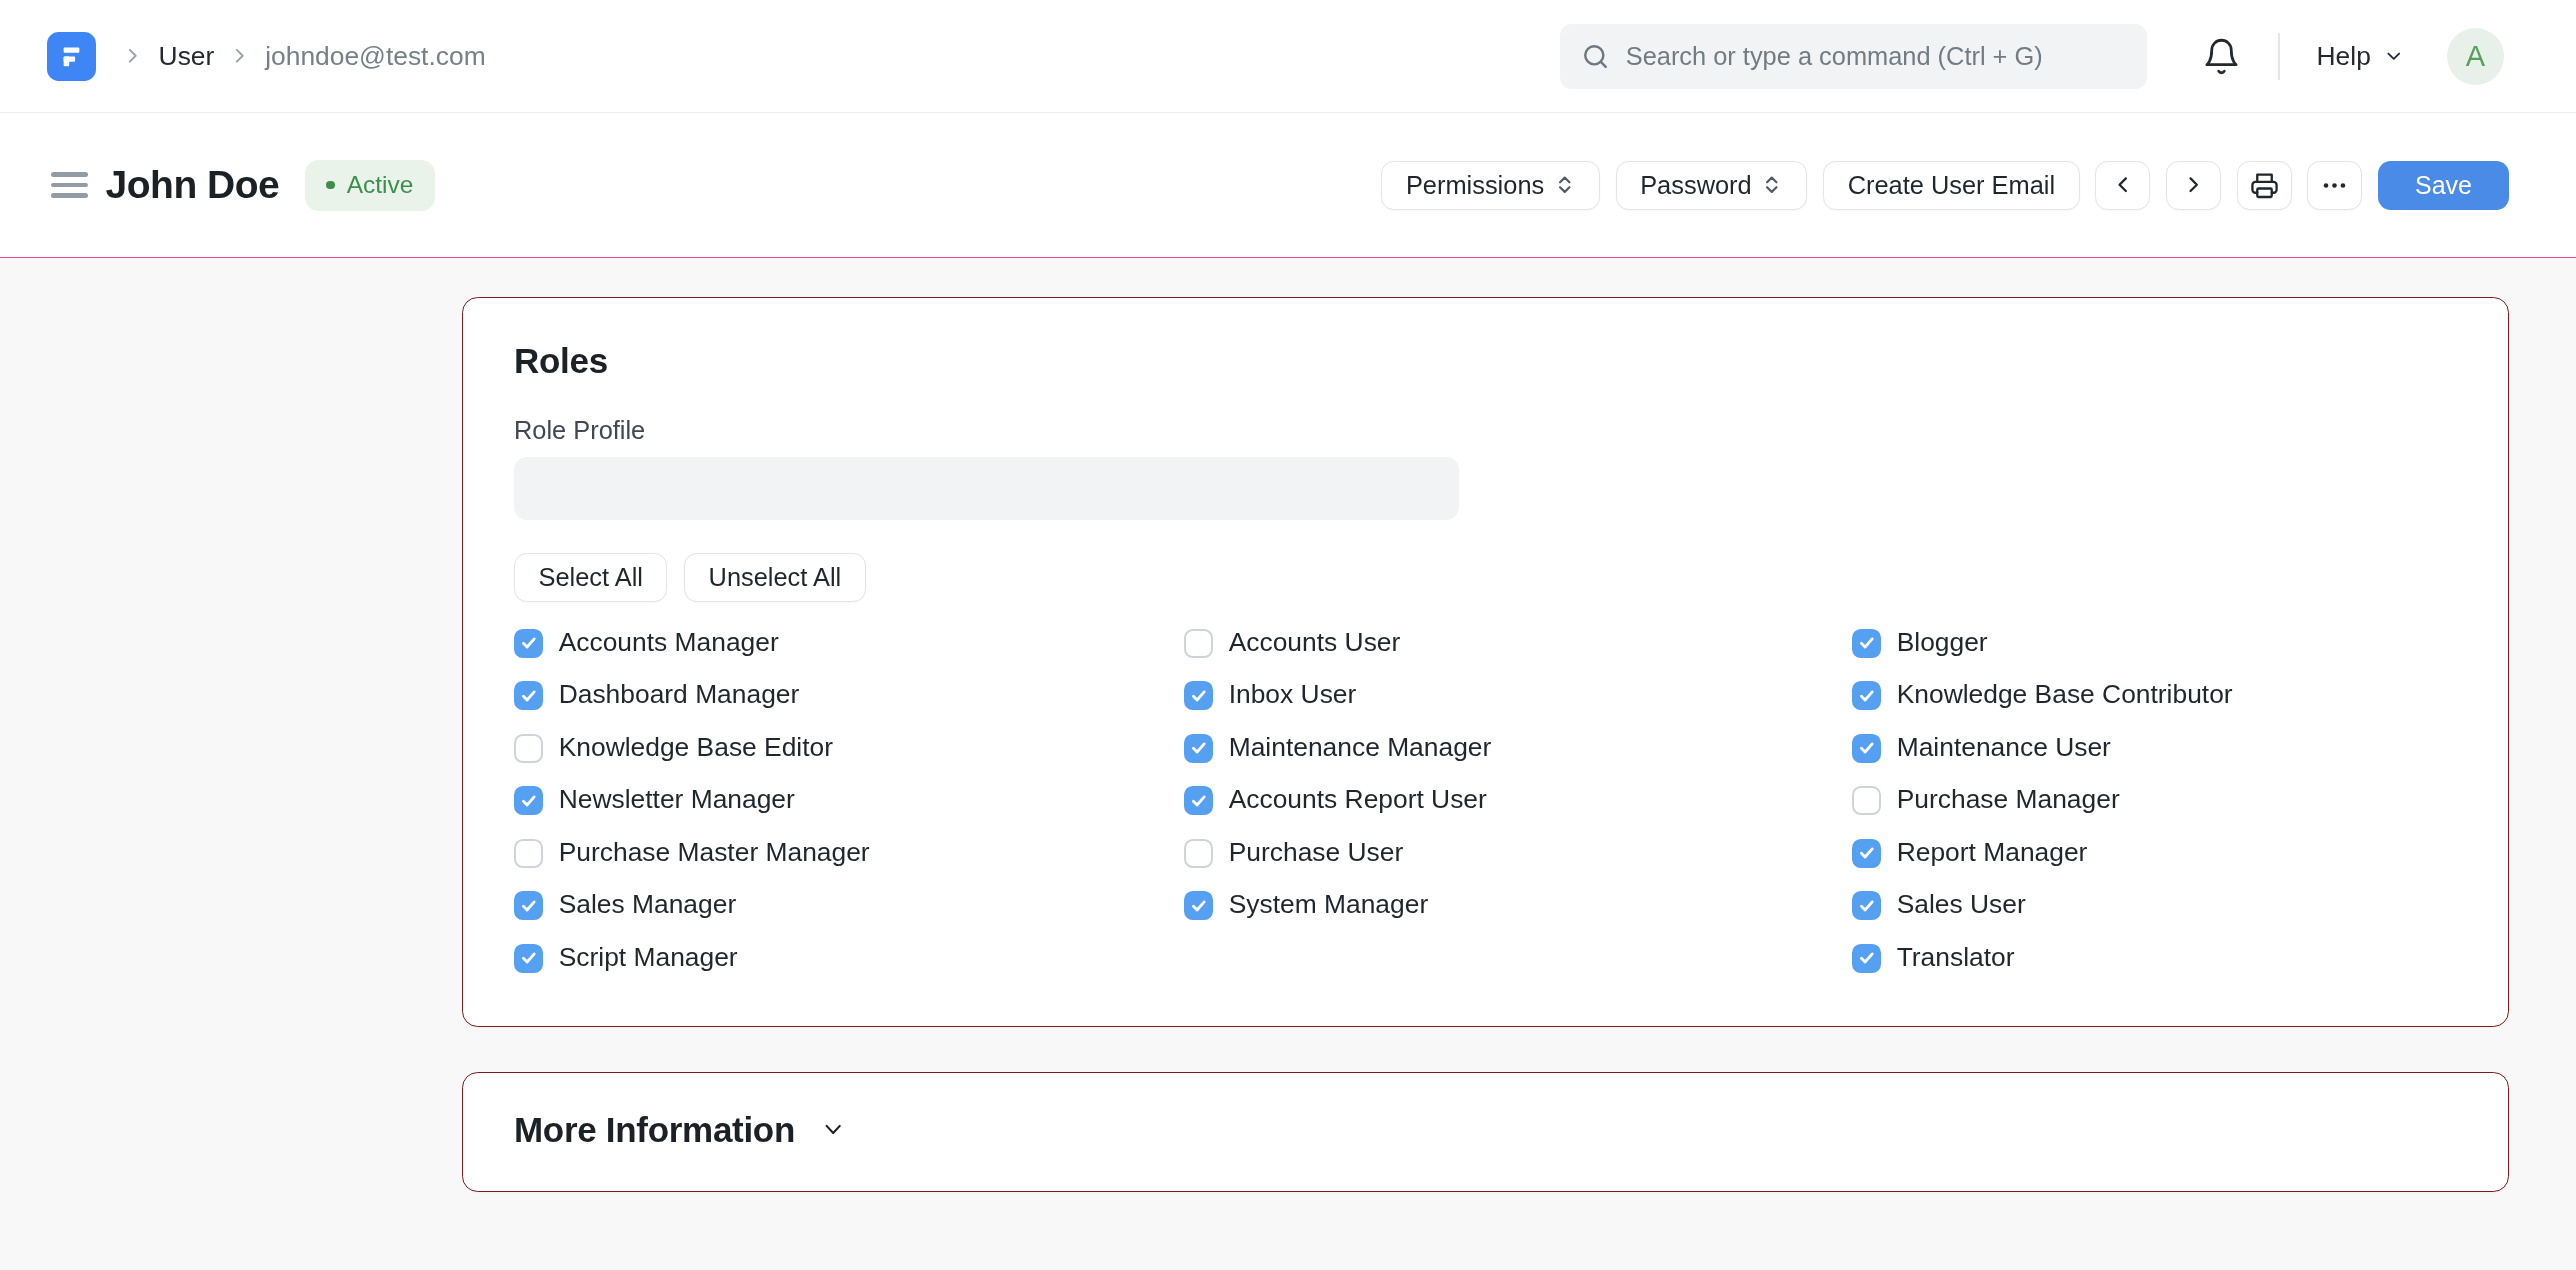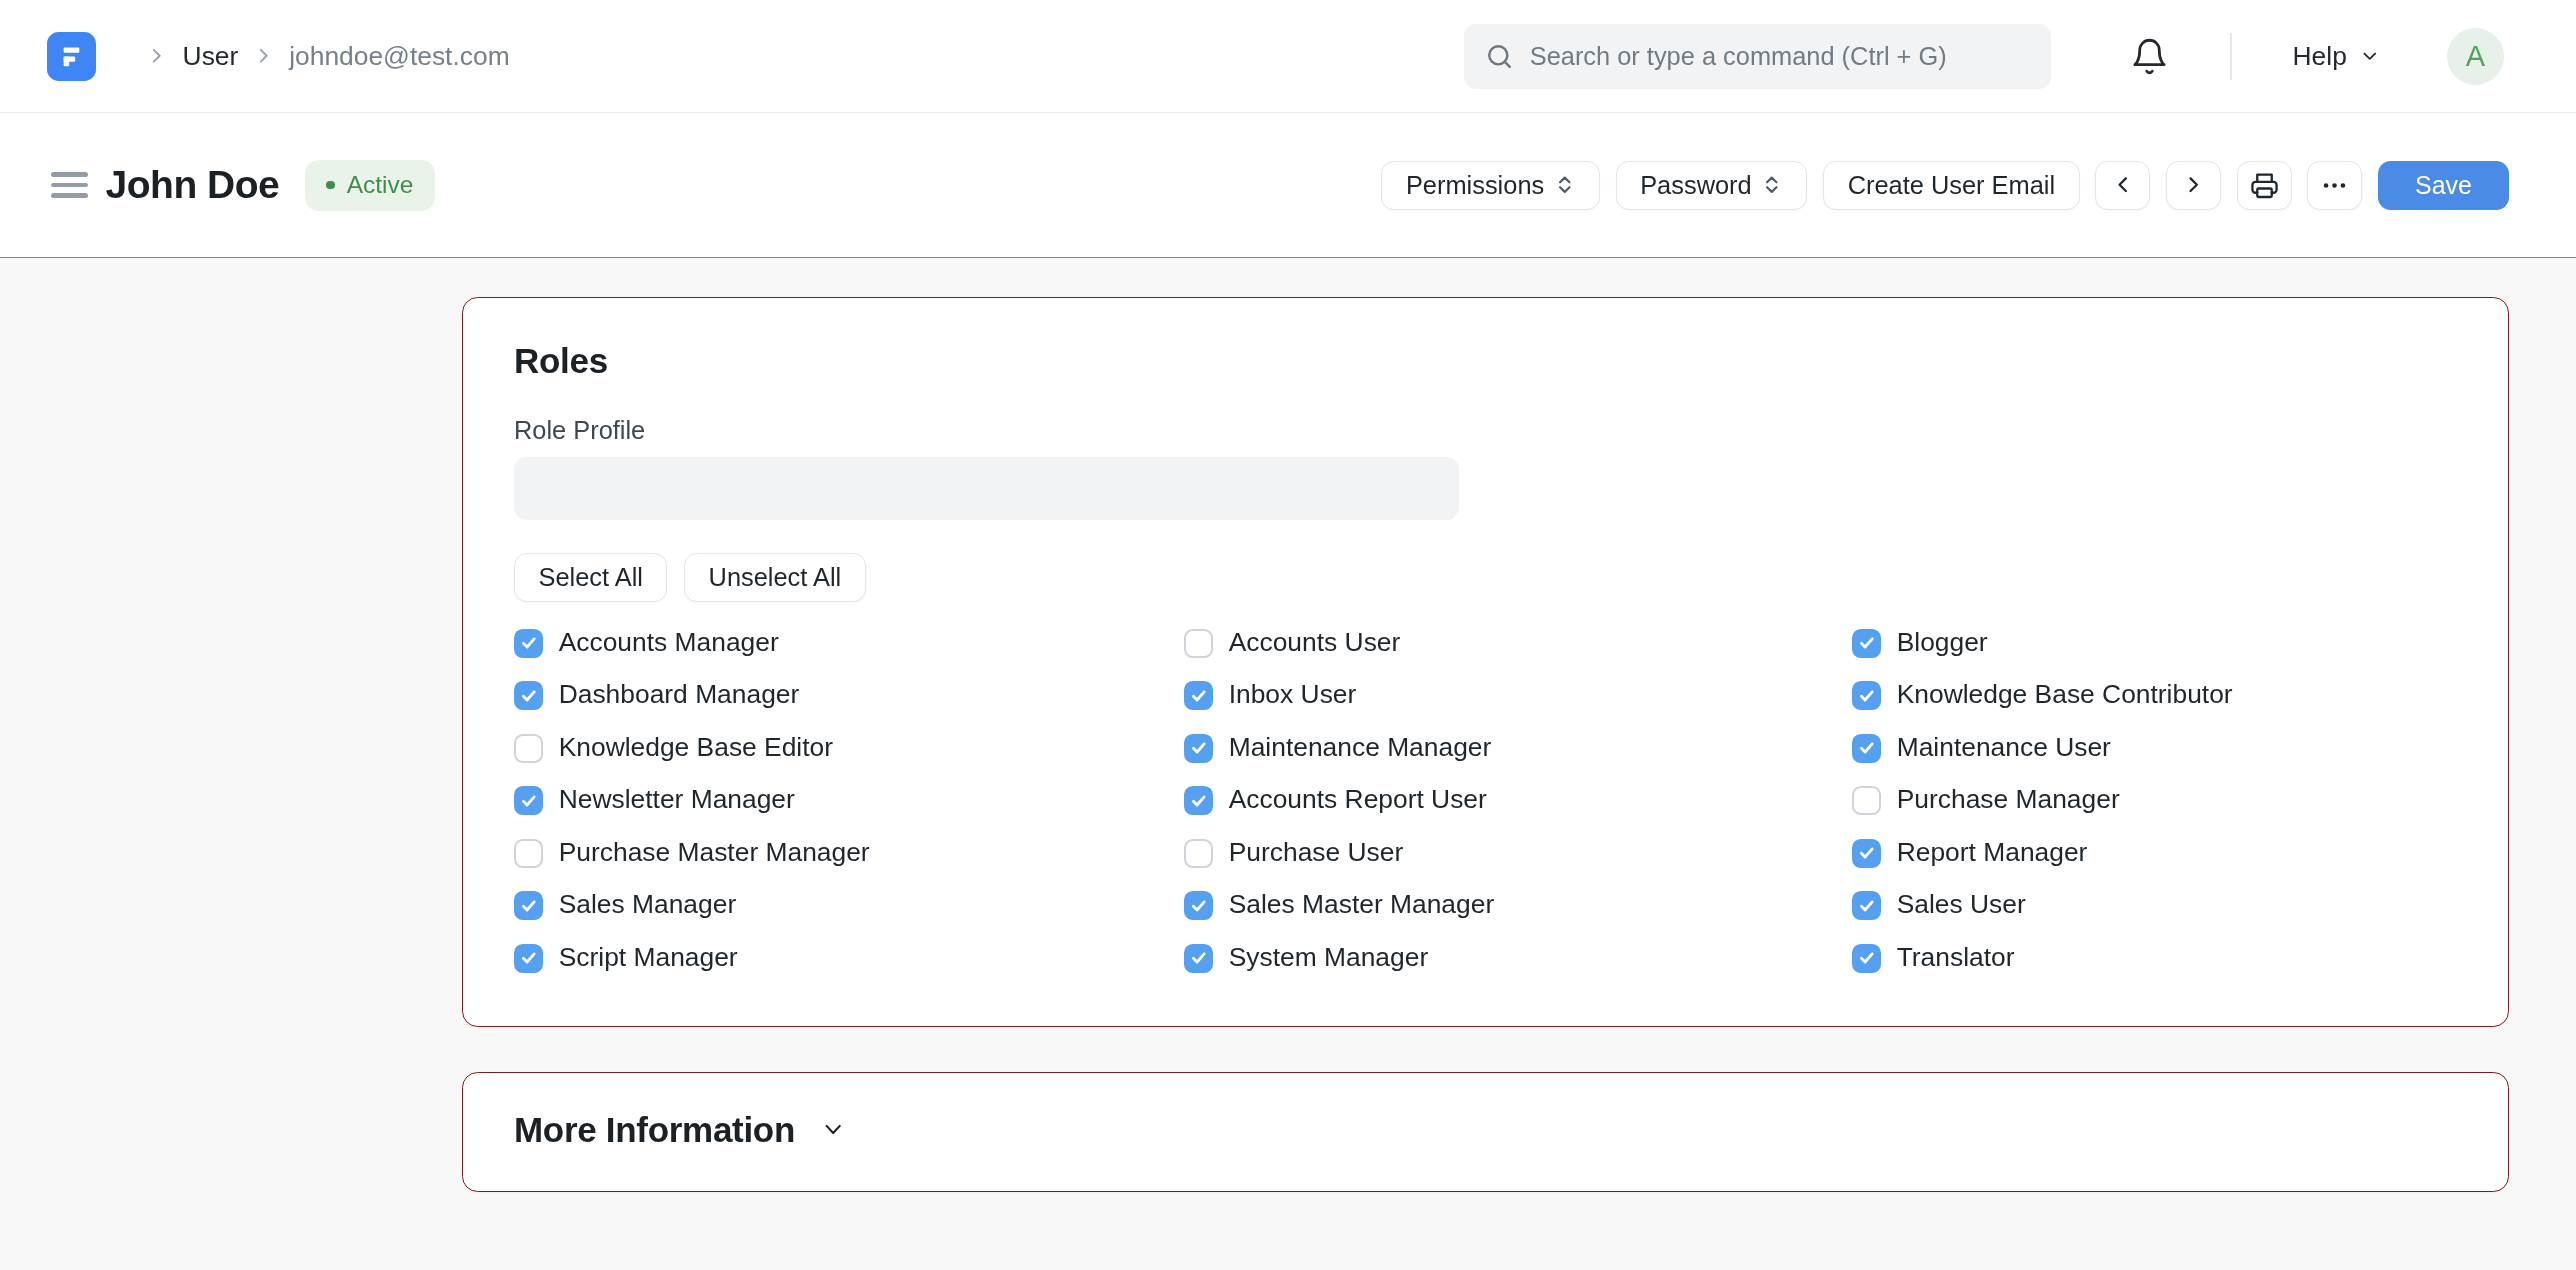--- a/index.html
+++ b/index.html
@@ -7,21 +7,21 @@
   body {
     font-family: "Liberation Sans", sans-serif;
     background: #f8f8f8;
     color: #1c2126;
     -webkit-font-smoothing: antialiased;
   }
 
   
   .navbar {
     height: 113px; background: #ffffff; border-bottom: 1px solid #ededed;
-    display: flex; align-items: center; padding: 0 72px 0 47px; gap: 24px;
+    display: flex; align-items: center; padding: 0 72px 0 47px;
   }
   .logo {
     width: 49px; height: 49px; border-radius: 11.7px; background: #3e86f5;
     display: flex; align-items: center; justify-content: center; flex: 0 0 auto;
   }
   .breadcrumb { display: flex; align-items: center; margin-left: 25.4px; gap: 13.7px; }
   .crumb-sep { display: flex; align-items: center; color: #9aa3ab; }
   .crumb-main { font-size: 26.4px; color: #23292f; }
   .crumb-muted { font-size: 26.4px; color: #75808b; }
   .nav-spacer { flex: 1; }
@@ -326,28 +326,20 @@
           <label class="role-item">
             <span class="cb"></span>
             <span class="role-label">Purchase User</span>
           </label>
           <label class="role-item">
             <span class="cb checked">
               <svg width="19.6" height="19.6" viewBox="0 0 16 16" fill="none" stroke="#ffffff" stroke-width="2.3" stroke-linecap="round" stroke-linejoin="round">
                 <path d="M3.6 8.4 6.6 11.4 12.4 4.8"></path>
               </svg>
             </span>
-            <span class="role-label">Sales Master Manager</span>
-          </label>
-          <label class="role-item">
-            <span class="cb checked">
-              <svg width="19.6" height="19.6" viewBox="0 0 16 16" fill="none" stroke="#ffffff" stroke-width="2.3" stroke-linecap="round" stroke-linejoin="round">
-                <path d="M3.6 8.4 6.6 11.4 12.4 4.8"></path>
-              </svg>
-            </span>
             <span class="role-label">System Manager</span>
           </label>
         </div>
         <div class="roles-col">
           <label class="role-item">
             <span class="cb checked">
               <svg width="19.6" height="19.6" viewBox="0 0 16 16" fill="none" stroke="#ffffff" stroke-width="2.3" stroke-linecap="round" stroke-linejoin="round">
                 <path d="M3.6 8.4 6.6 11.4 12.4 4.8"></path>
               </svg>
             </span>

